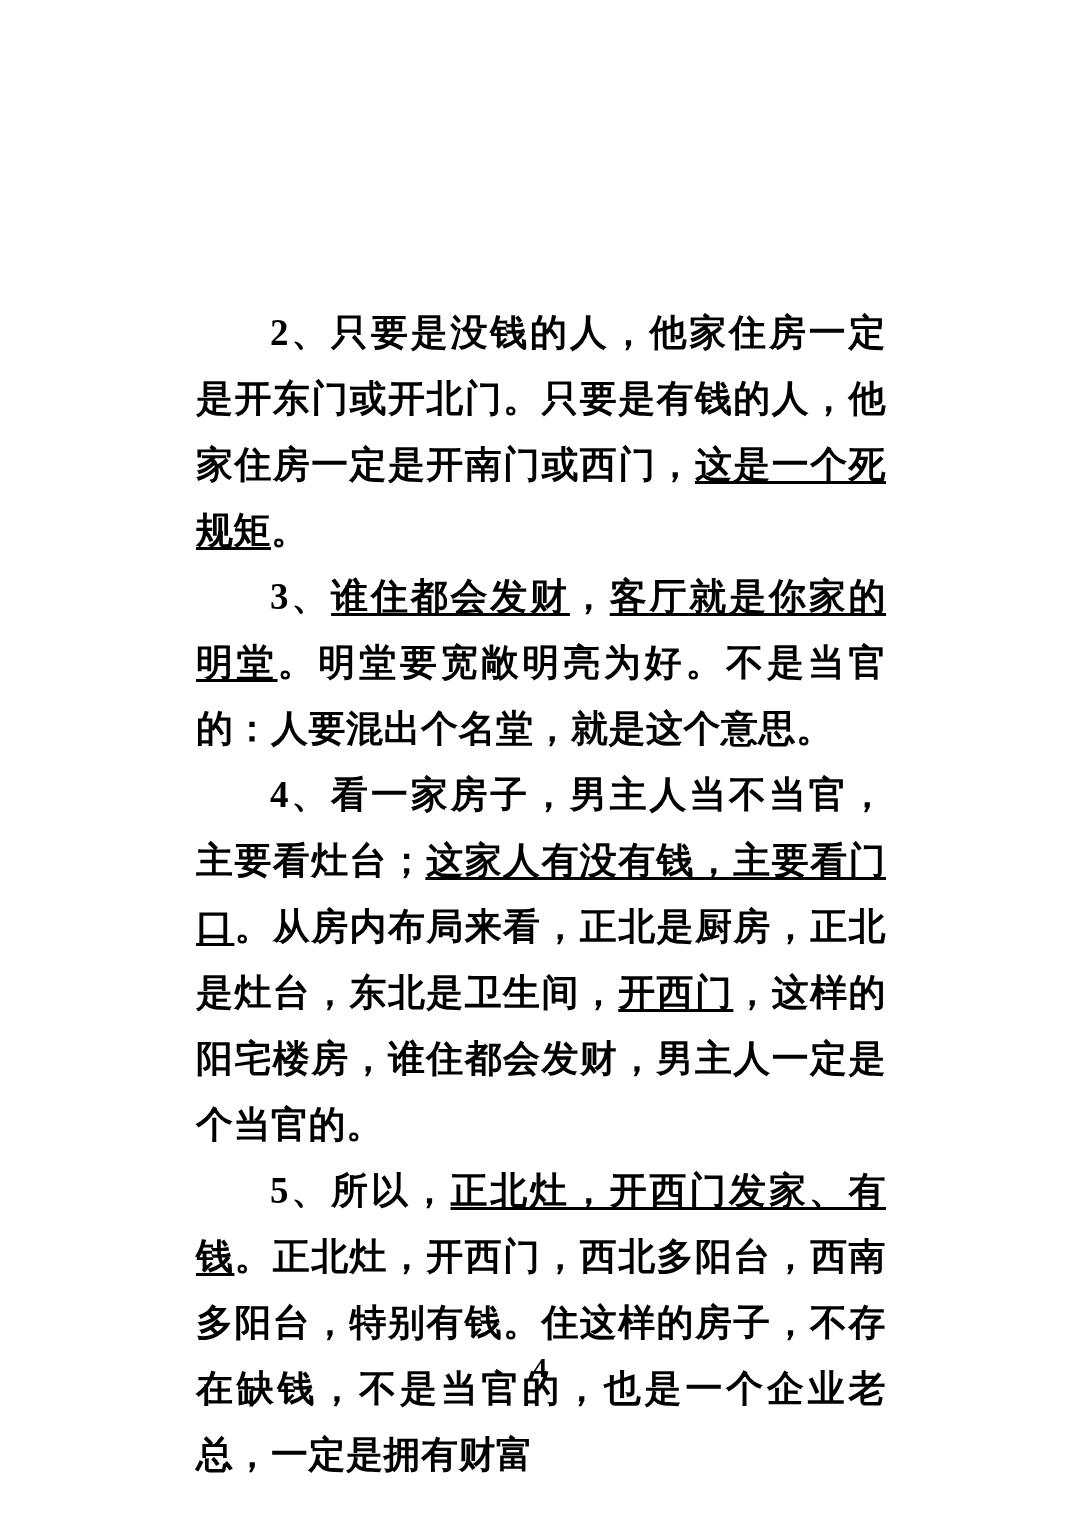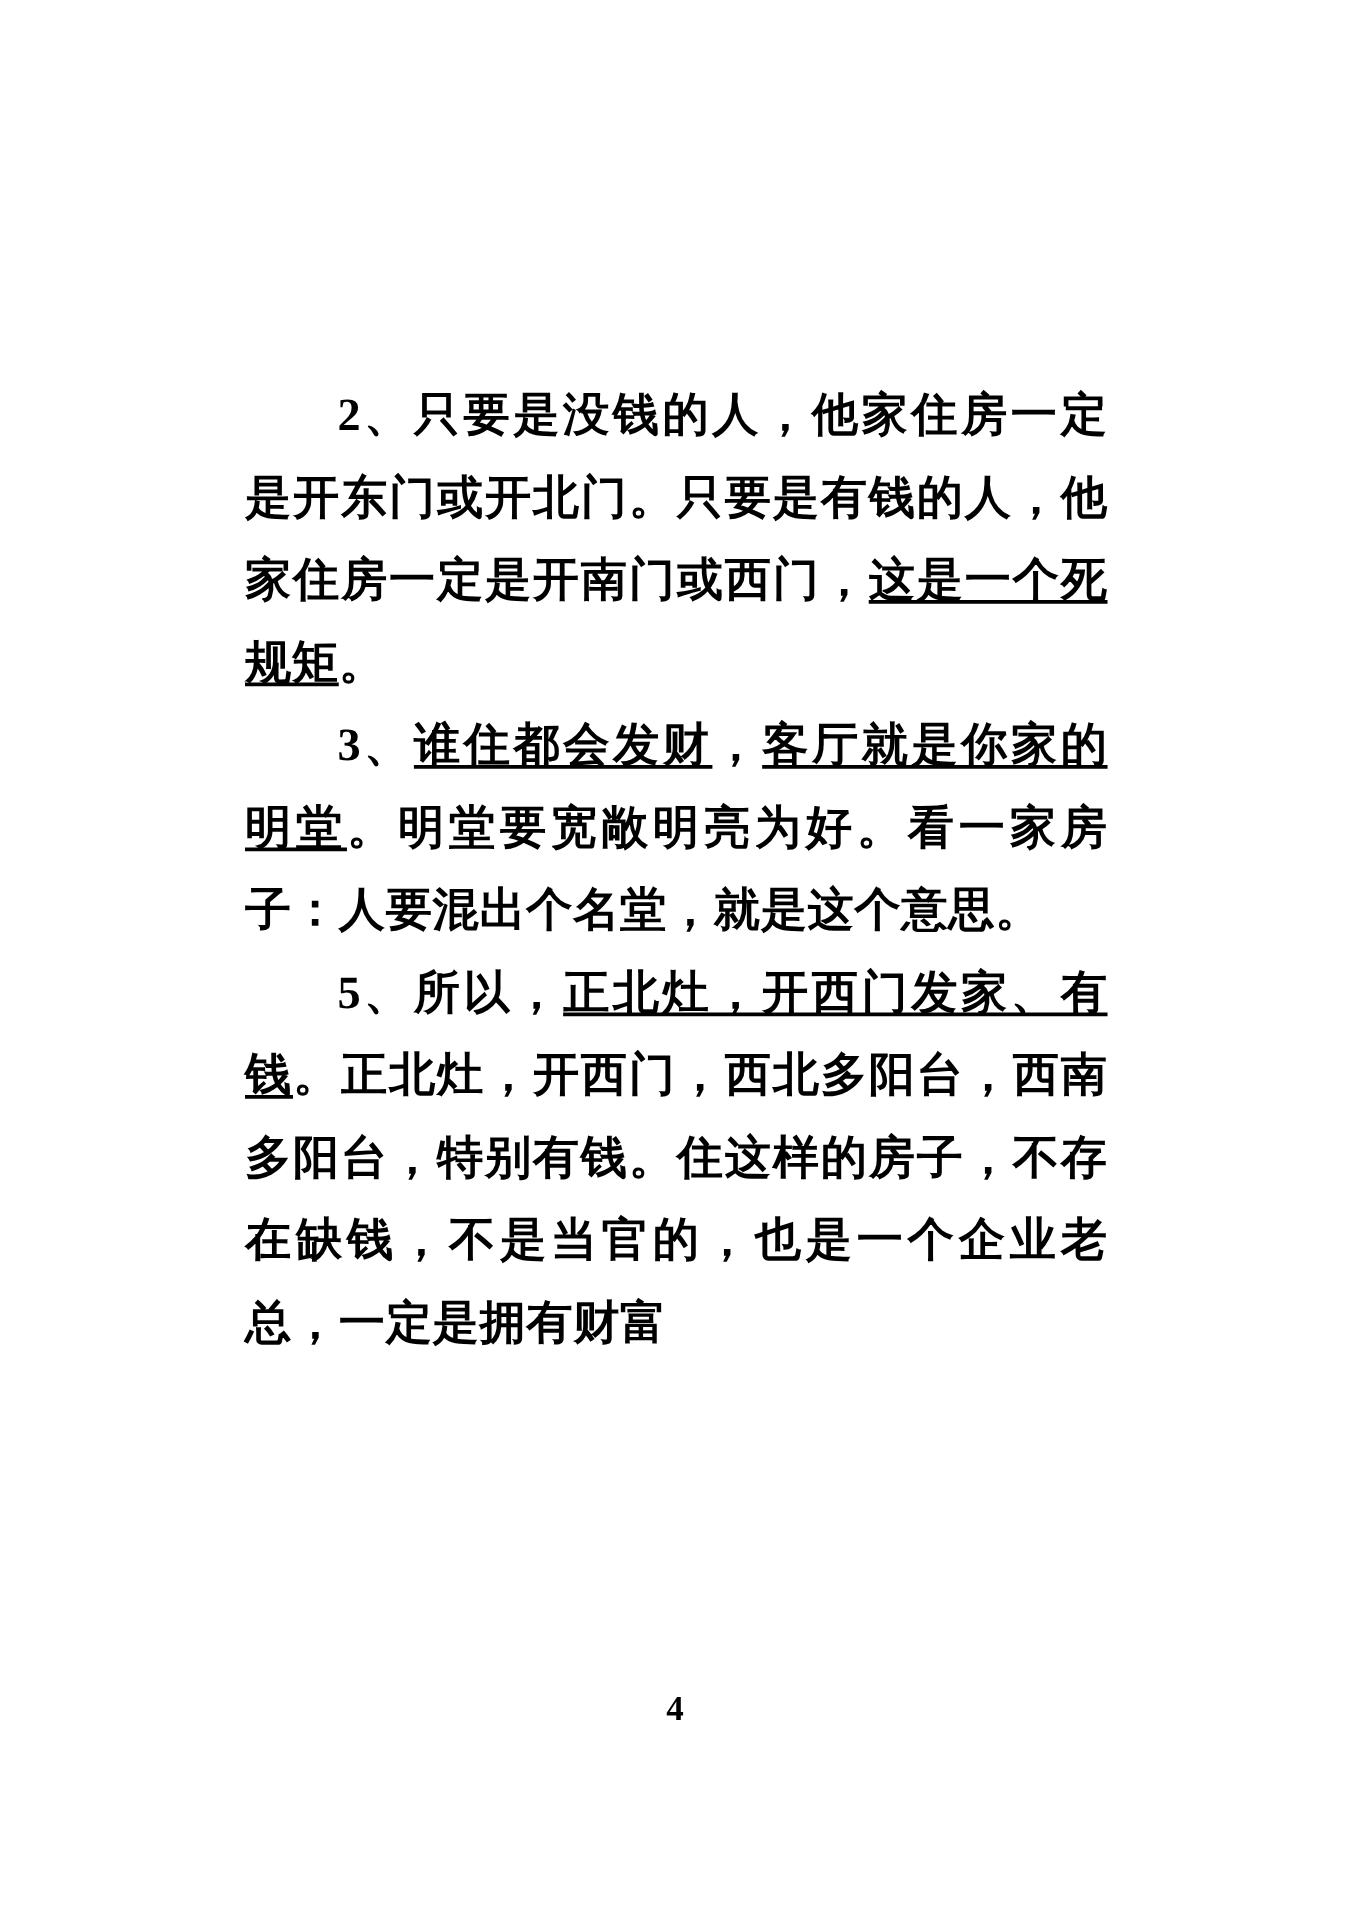--- a/index.html
+++ b/index.html
@@ -61,23 +61,26 @@
 <body>
 
 <div class="page">
   <div class="content">
 
     <p class="para p-indent">
       <span>2、只要是没钱的人，他家住房一定是开东门或开北门。只要是有钱的人，他家住房一定是开南门或西门，</span><span class="u">这是一个死规矩</span><span>。</span>
     </p>
 
     <p class="para p-indent">
-      <span>3、</span><span class="u">谁住都会发财</span><span>，</span><span class="u">客厅就是你家的明堂</span><span>。明堂要宽敞明亮为好。看一家房子：人要混出个名堂，就是这个意思。</span>
+      <span>3、</span><span class="u">谁住都会发财</span><span>，</span><span class="u">客厅就是你家的明堂</span><span>。明堂要宽敞明亮为好。不是当官的：人要混出个名堂，就是这个意思。</span>
     </p>
 
+    <p class="para p-indent">
+      <span>4、看一家房子，男主人当不当官，主要看灶台；</span><span class="u">这家人有没有钱，主要看门口</span><span>。从房内布局来看，正北是厨房，正北是灶台，东北是卫生间，</span><span class="u">开西门</span><span>，这样的阳宅楼房，谁住都会发财，男主人一定是个当官的。</span>
+    </p>
 
     <p class="para p-indent">
       <span>5、所以，</span><span class="u">正北灶，开西门发家、有钱</span><span>。正北灶，开西门，西北多阳台，西南多阳台，特别有钱。住这样的房子，不存在缺钱，不是当官的，也是一个企业老总，一定是拥有财富</span>
     </p>
 
   </div>
 
   <div class="page-number">4</div>
 </div>
 

